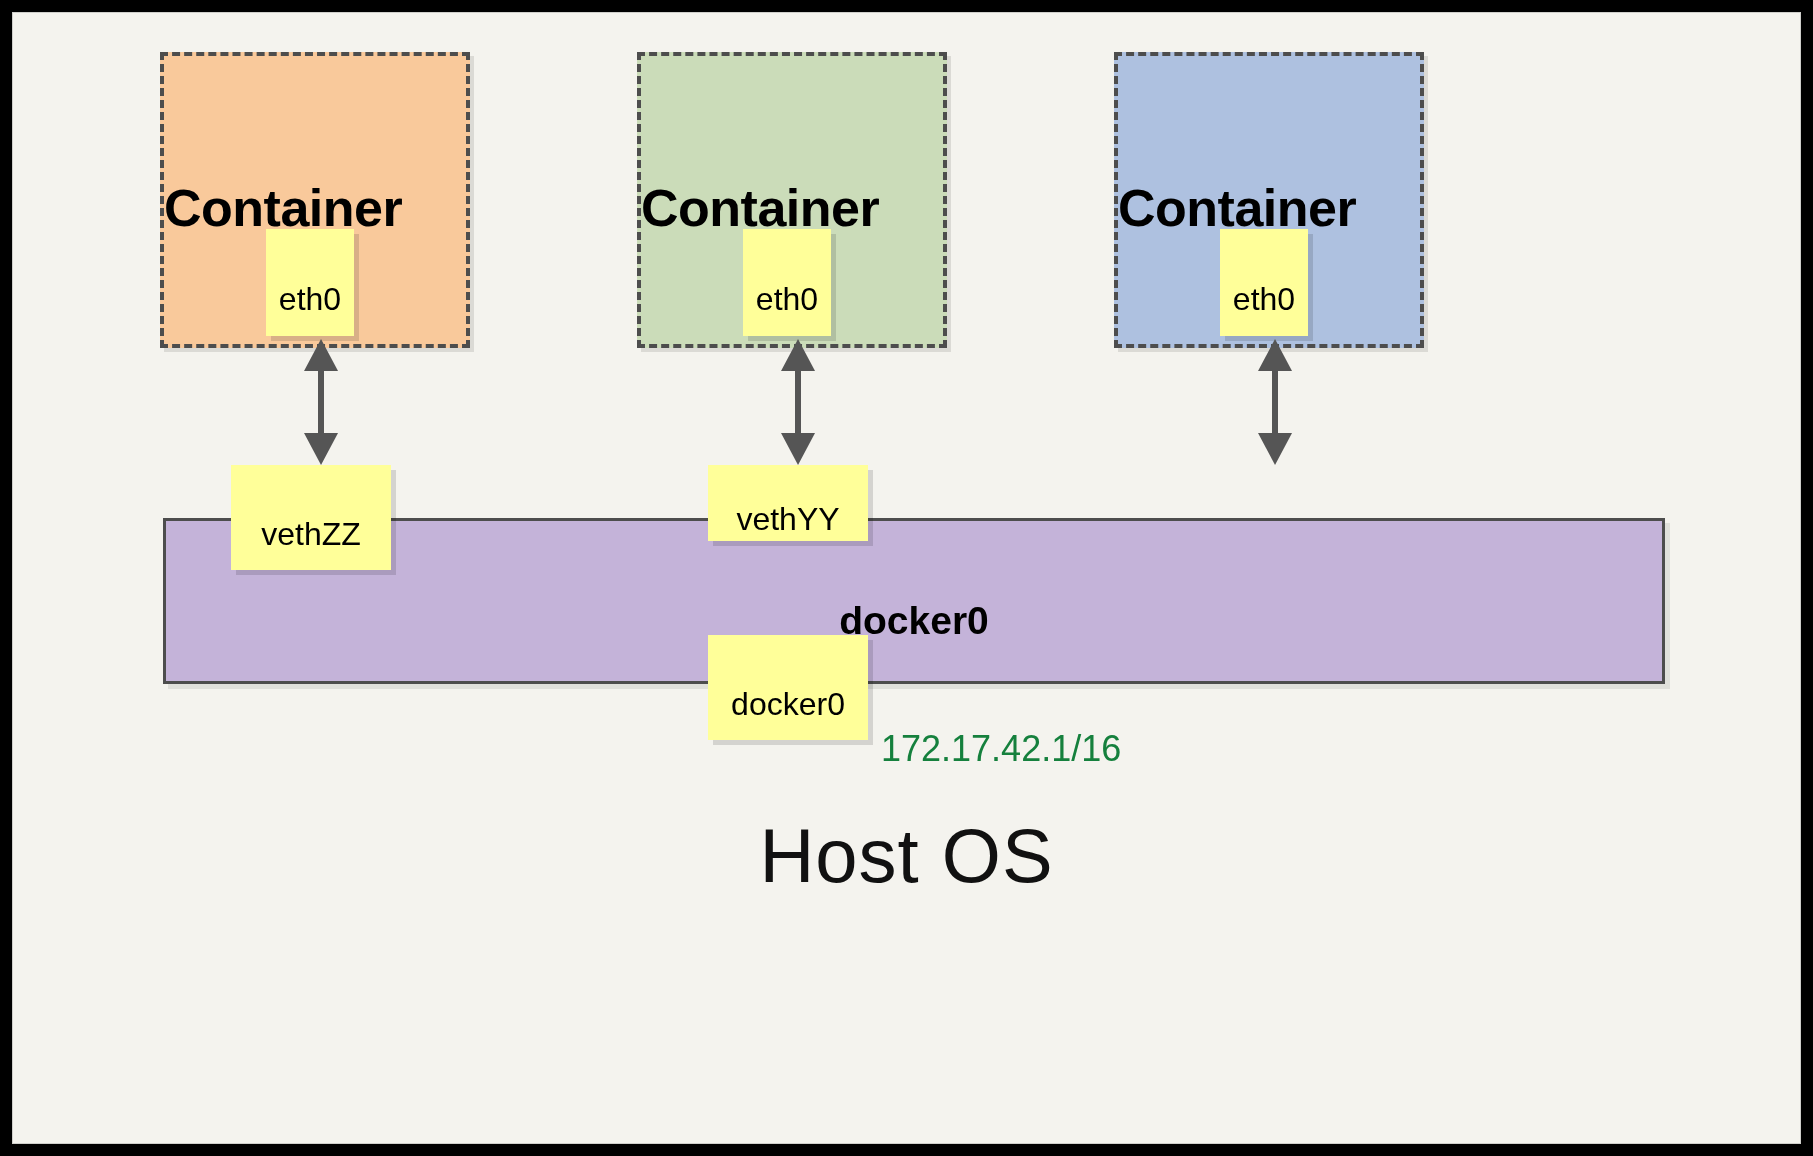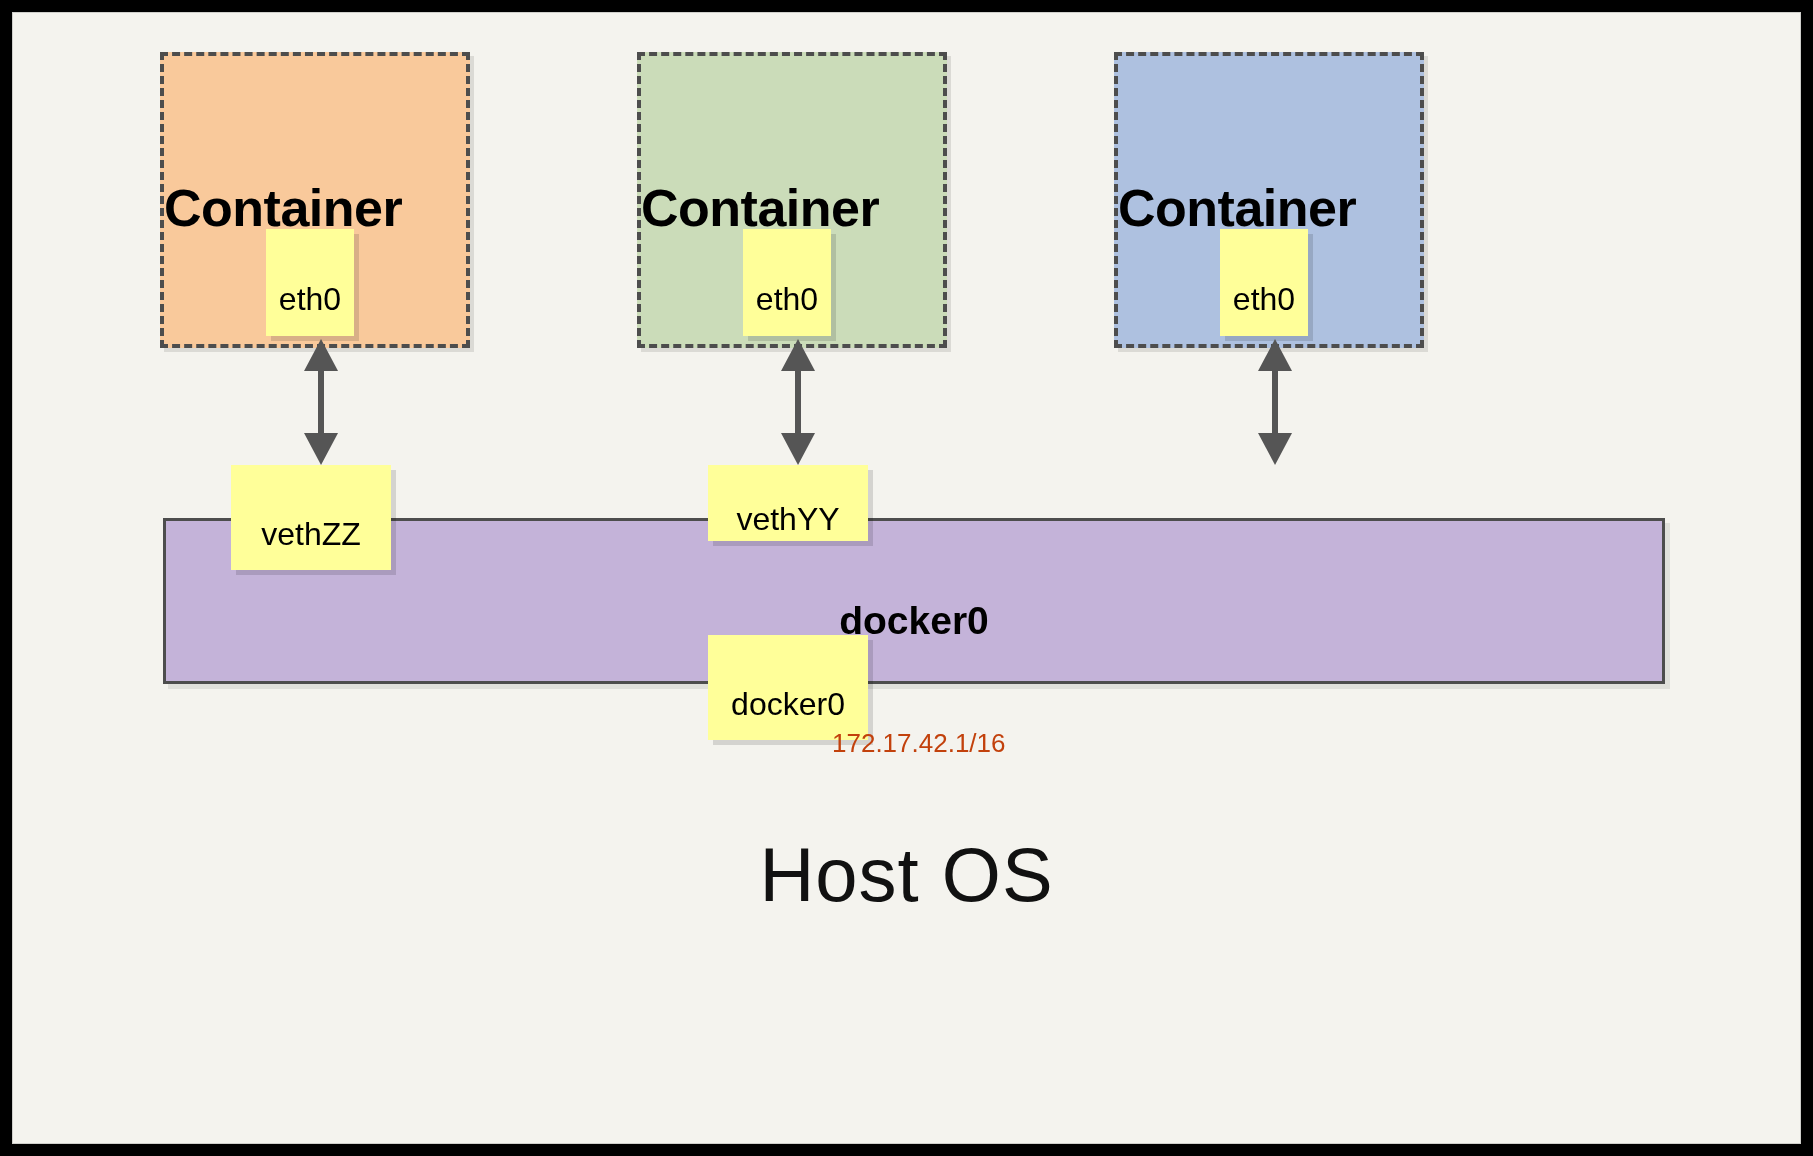--- a/index.html
+++ b/index.html
@@ -107,33 +107,33 @@
     top: 78px;
     text-align: center;
     font-size: 39px;
     font-weight: bold;
     color: #000000;
   }
 
   
   #ip-label {
     position: absolute;
-    left: 819px;
+    left: 868px;
     top: 715px;
-    font-size: 26px;
-    color: #c2410c;
+    font-size: 36px;
+    color: #15803d;
     white-space: nowrap;
   }
 
   
   #host-os-title {
     position: absolute;
     left: 0;
     right: 0;
-    top: 818px;
+    top: 799px;
     text-align: center;
     font-size: 76px;
     color: #111111;
     letter-spacing: 1px;
   }
 
   
   .arrow-svg {
     position: absolute;
     overflow: visible;

